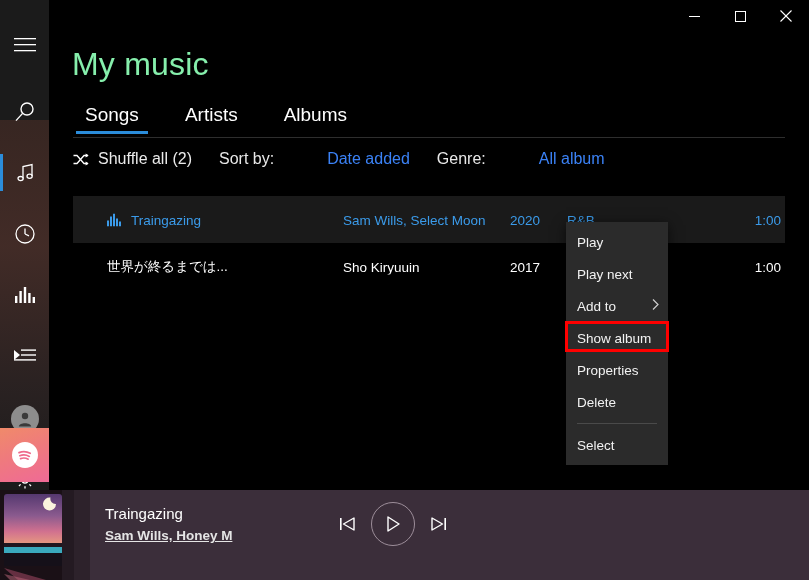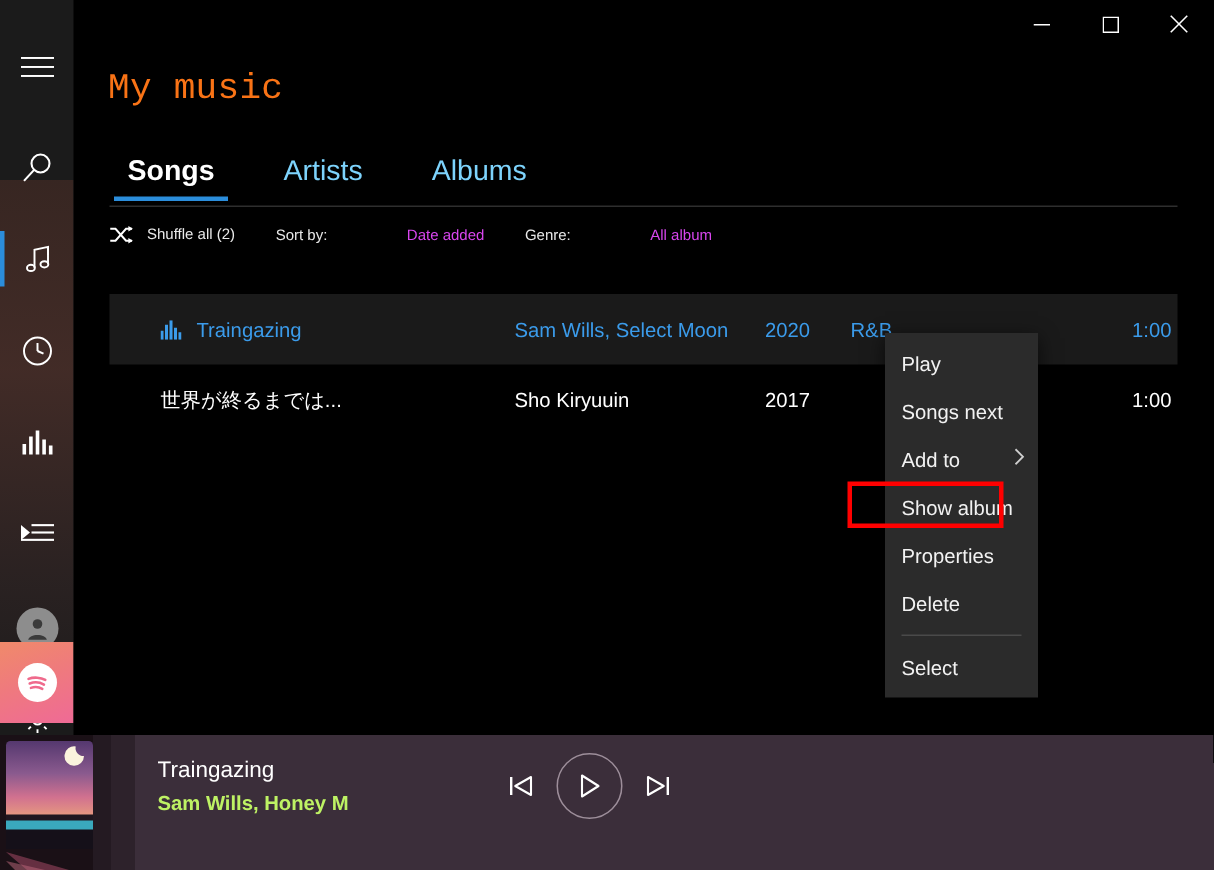--- a/index.html
+++ b/index.html
@@ -77,54 +77,53 @@
   }
 
   
   .content {
     position: absolute; left: 49px; top: 32px;
     width: 760px; height: 455px;
     background: #000000;
   }
   .page-title {
     position: absolute; left: 23px; top: 14px;
-    font-size: 24px; font-weight: 300; color: #f97316;
+    font-size: 32px; font-weight: 300; color: #86efac;
     letter-spacing: 0.2px;
-    font-family: Liberation Mono, monospace;
   }
 
   .tabs {
     position: absolute; left: 24px; top: 72px;
     display: flex; align-items: flex-end; gap: 0px;
   }
   .tab {
-    font-size: 19px; color: #7dd3fc;
+    font-size: 19px; color: #ffffff;
     padding: 0 12px 8px 12px;
     position: relative;
     font-weight: 400;
   }
-  .tab.active { color: #ffffff; font-weight: bold; }
+  .tab.active { color: #ffffff; }
   .tab.active::after {
     content: "";
     position: absolute; left: 3px; right: 3px; bottom: 0;
     height: 3px; background: #2b8ddb;
   }
   .tabs-rule {
     position: absolute; left: 24px; top: 105px;
     width: 712px; height: 1px; background: #2e2e2e;
   }
 
   .toolbar {
     position: absolute; left: 24px; top: 118px;
-    display: flex; align-items: flex-end;
-    font-size: 10px; color: #eaeaea;
+    display: flex; align-items: center;
+    font-size: 16px; color: #eaeaea;
   }
   .toolbar .shuffle-btn { display: flex; align-items: center; gap: 9px; }
   .toolbar .grp { margin-left: 27px; display: flex; align-items: center; gap: 5px; }
-  .link-blue { color: #d946ef; padding-left: 48px; }
+  .link-blue { color: #3b82f6; padding-left: 48px; }
   .muted { color: #e8e8e8; }
 
   
   .songlist {
     position: absolute; left: 24px; top: 164px; width: 712px;
   }
   .song-row {
     position: relative;
     height: 47px;
     display: flex; align-items: center;
@@ -154,21 +153,20 @@
   .row-normal { color: #ffffff; }
 
   
   .ctxmenu {
     position: absolute; left: 566px; top: 222px;
     width: 102px;
     background: #2b2b2b;
     box-shadow: 0 3px 12px rgba(0,0,0,0.65);
     z-index: 50;
     padding: 4px 0 4px 0;
-    margin-left: 24px;
   }
   .ctx-item {
     position: relative;
     height: 32px;
     display: flex; align-items: center;
     padding: 0 10px 0 11px;
     font-size: 13.5px; color: #f2f2f2;
     white-space: nowrap;
   }
   .ctx-item .chev {
@@ -197,22 +195,23 @@
     overflow: hidden;
   }
   .np-title {
     position: absolute; left: 105px; top: 15px;
     font-size: 15px; color: #ffffff; font-weight: 400;
     white-space: nowrap;
   }
   .np-artist {
     position: absolute; left: 105px; top: 38px;
     width: 140px; overflow: hidden;
-    font-size: 13.5px; color: #bef264; font-weight: bold;
+    font-size: 13.5px; color: #e5e5e5; font-weight: bold;
     white-space: nowrap;
+    text-decoration: underline;
   }
   .transport {
     position: absolute; left: 337px; top: 12px;
     display: flex; align-items: center; gap: 14px;
     color: #ffffff;
   }
   .play-circle {
     width: 44px; height: 44px; border-radius: 50%;
     border: 1px solid #9d8e9a;
     display: flex; align-items: center; justify-content: center;
@@ -411,21 +410,21 @@
         <div class="cell-year">2017</div>
         <div class="cell-genre"></div>
         <div class="cell-dur">1:00</div>
       </div>
 
     </div>
   </div>
 
   <div class="ctxmenu">
     <div class="ctx-item">Play</div>
-    <div class="ctx-item">Songs next</div>
+    <div class="ctx-item">Play next</div>
     <div class="ctx-item">
       <span>Add to</span>
       <span class="chev">
         <svg width="7" height="12" viewBox="0 0 7 12">
           <path d="M1 1 L6 6 L1 11" fill="none" stroke="#cfcfcf" stroke-width="1.2"></path>
         </svg>
       </span>
     </div>
     <div class="ctx-item">Show album</div>
     <div class="ctx-item">Properties</div>

